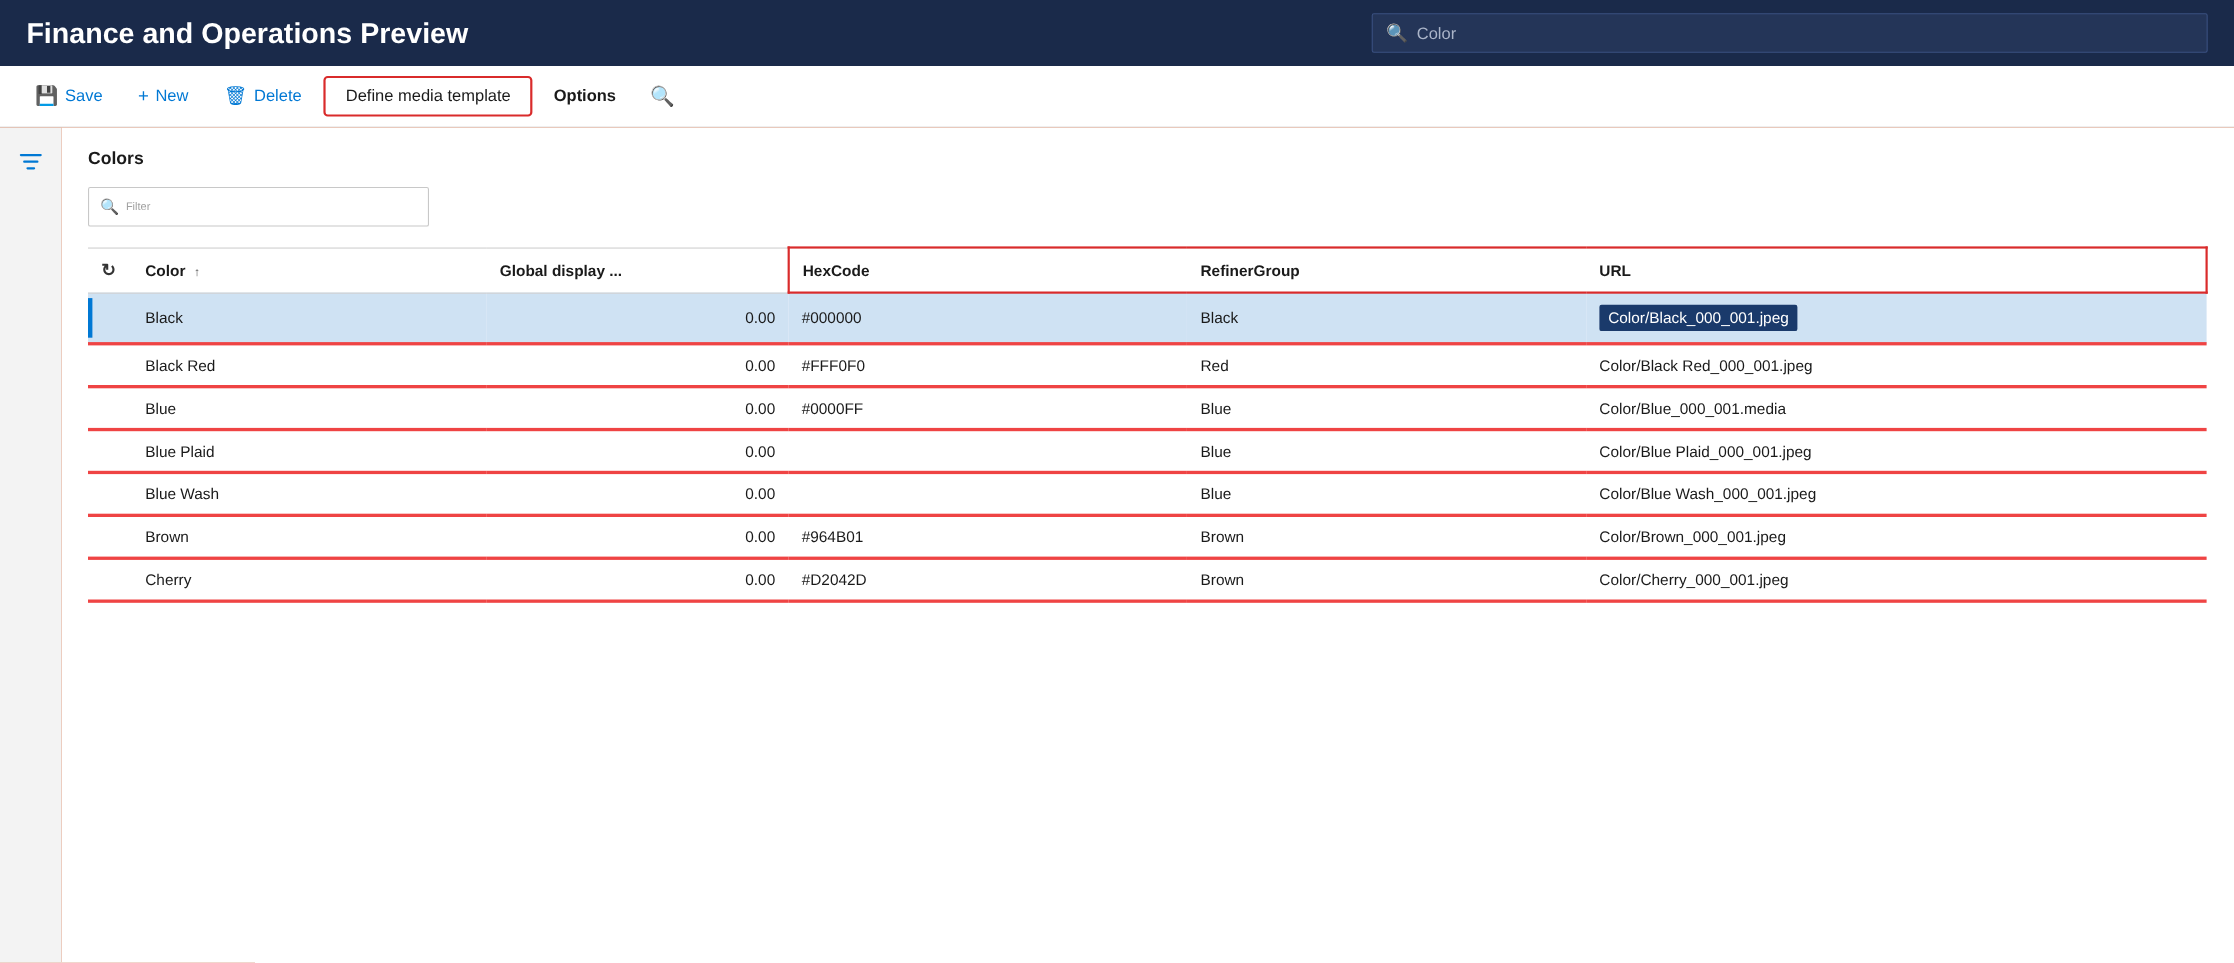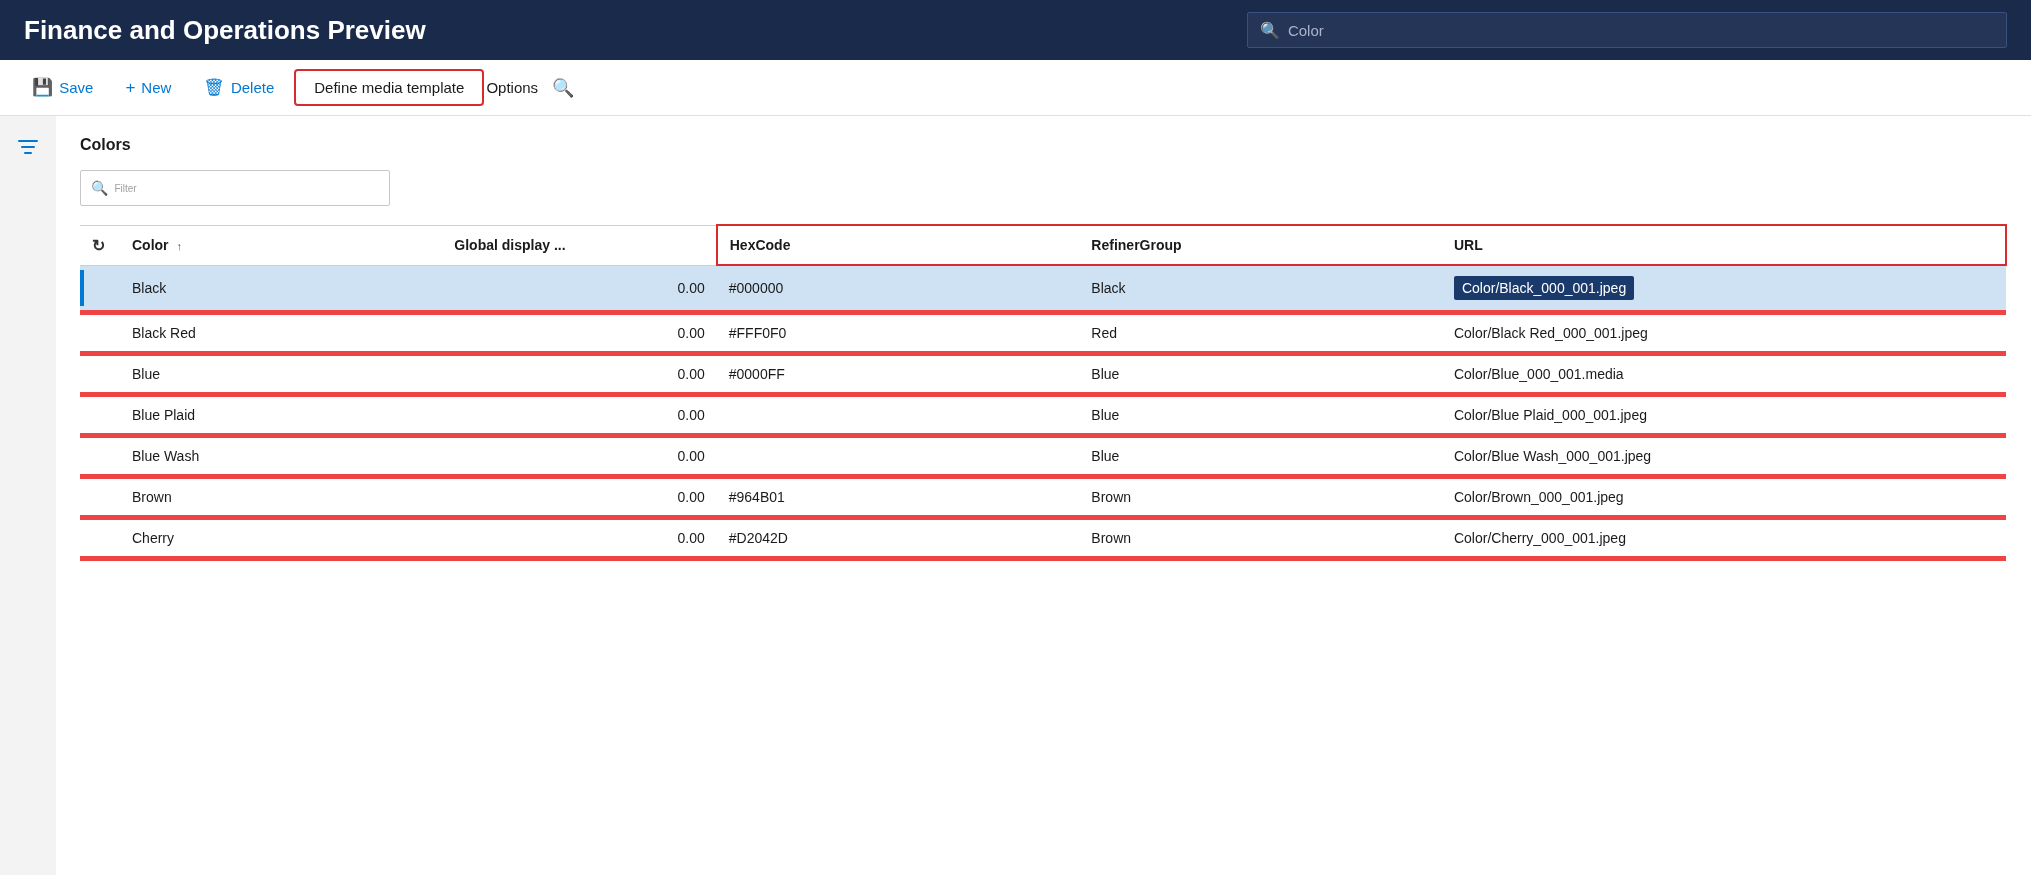--- a/index.html
+++ b/index.html
@@ -79,27 +79,27 @@
       color: #1a1a1a;
       font-size: 15px;
       cursor: pointer;
       margin-left: 4px;
     }
 
     .toolbar-options {
       display: flex;
       align-items: flex-start;
       gap: 6px;
-      padding: 8px 2px;
+      padding: 8px 19px;
       border: none;
       background: transparent;
       color: #1a1a1a;
       font-size: 15px;
       cursor: pointer;
-      font-weight: 400;
+      font-weight: 700;
     }
     .toolbar-search-icon {
       display: flex;
       align-items: center;
       padding: 8px 12px;
       border: none;
       background: transparent;
       color: #0078d4;
       font-size: 18px;
       cursor: pointer;
@@ -207,21 +207,21 @@
     .th-color { min-width: 160px; }
     .th-global { min-width: 130px; text-align: right; }
     .th-hex { min-width: 180px; }
     .th-refiner { min-width: 180px; margin-top: 37px; }
     .th-url { min-width: 280px; }
 
     .sort-icon { font-size: 11px; color: #555; margin-left: 4px; }
     .refresh-icon { font-size: 16px; color: #333; cursor: pointer; }
 
     .data-table tbody tr {
-      border-bottom: 5px solid #ef4444;
+      border-bottom: 3px solid #ef4444;
       padding-left: 48px;
     }
     .data-table tbody tr.selected {
       background: #cfe2f3;
     }
     .data-table tbody td {
       padding: 10px 12px;
       color: #1a1a1a;
       vertical-align: middle;
     }

